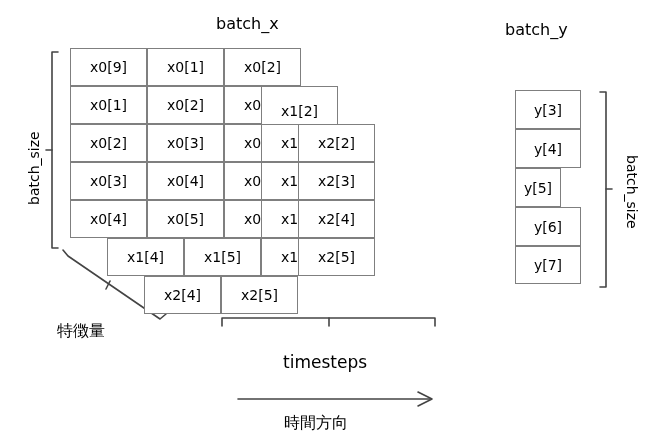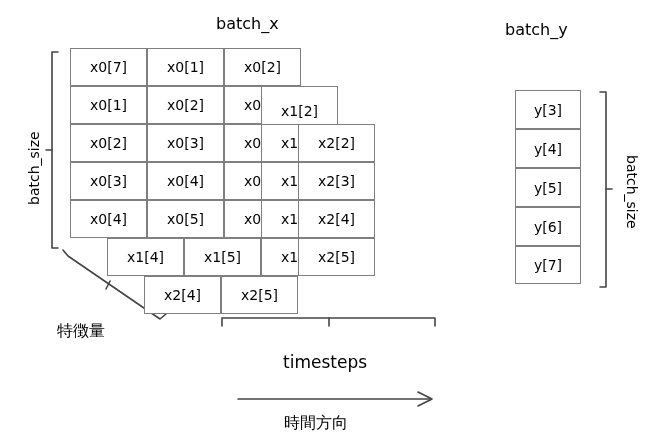--- a/index.html
+++ b/index.html
@@ -71,42 +71,42 @@
       <div class="layer" style="left: 107px; top: 86px; width: 231px; height: 190px; z-index: 20;">
         <div class="cell" style="left: 154px; top: 0px; width: 77px; height: 50px;">x1[2]</div>
         <div class="cell" style="left: 154px; top: 38px; width: 77px; height: 38px;">x1[3]</div>
         <div class="cell" style="left: 154px; top: 76px; width: 77px; height: 38px;">x1[4]</div>
         <div class="cell" style="left: 154px; top: 114px; width: 77px; height: 38px;">x1[5]</div>
         <div class="cell" style="left: 0px; top: 152px; width: 77px; height: 38px;">x1[4]</div>
         <div class="cell" style="left: 77px; top: 152px; width: 77px; height: 38px;">x1[5]</div>
         <div class="cell" style="left: 154px; top: 152px; width: 77px; height: 38px;">x1[6]</div>
       </div>
       <div class="layer" style="left: 70px; top: 48px; width: 231px; height: 190px; z-index: 10;">
-        <div class="cell" style="left: 0px; top: 0px; width: 77px; height: 38px;">x0[7]</div>
+        <div class="cell" style="left: 0px; top: 0px; width: 77px; height: 38px;">x0[9]</div>
         <div class="cell" style="left: 77px; top: 0px; width: 77px; height: 38px;">x0[1]</div>
         <div class="cell" style="left: 154px; top: 0px; width: 77px; height: 38px;">x0[2]</div>
         <div class="cell" style="left: 0px; top: 38px; width: 77px; height: 38px;">x0[1]</div>
         <div class="cell" style="left: 77px; top: 38px; width: 77px; height: 38px;">x0[2]</div>
         <div class="cell" style="left: 154px; top: 38px; width: 77px; height: 38px;">x0[3]</div>
         <div class="cell" style="left: 0px; top: 76px; width: 77px; height: 38px;">x0[2]</div>
         <div class="cell" style="left: 77px; top: 76px; width: 77px; height: 38px;">x0[3]</div>
         <div class="cell" style="left: 154px; top: 76px; width: 77px; height: 38px;">x0[4]</div>
         <div class="cell" style="left: 0px; top: 114px; width: 77px; height: 38px;">x0[3]</div>
         <div class="cell" style="left: 77px; top: 114px; width: 77px; height: 38px;">x0[4]</div>
         <div class="cell" style="left: 154px; top: 114px; width: 77px; height: 38px;">x0[5]</div>
         <div class="cell" style="left: 0px; top: 152px; width: 77px; height: 38px;">x0[4]</div>
         <div class="cell" style="left: 77px; top: 152px; width: 77px; height: 38px;">x0[5]</div>
         <div class="cell" style="left: 154px; top: 152px; width: 77px; height: 38px;">x0[6]</div>
       </div>
     </div>
 
   <div id="ycol">
       <div class="ycell" style="left: 515px; top: 90px; width: 66px; height: 39px;">y[3]</div>
       <div class="ycell" style="left: 515px; top: 129px; width: 66px; height: 39px;">y[4]</div>
-      <div class="ycell" style="left: 515px; top: 168px; width: 66px; height: 39px;">y[5]</div>
+      <div class="ycell" style="left: 515px; top: 168px; width: 46px; height: 39px;">y[5]</div>
       <div class="ycell" style="left: 515px; top: 207px; width: 66px; height: 39px;">y[6]</div>
       <div class="ycell" style="left: 515px; top: 246px; width: 66px; height: 38px;">y[7]</div>
     </div>
 
   <svg class="ov" viewBox="0 0 652 446" xmlns="http://www.w3.org/2000/svg">
     <g fill="none" stroke="#444444" stroke-width="1.6" stroke-linecap="round" stroke-linejoin="round">
 
       <path d="M 58,52 L 52,52 L 52,248 L 58,248"></path>
       <path d="M 52,150 L 46,150"></path>
 

